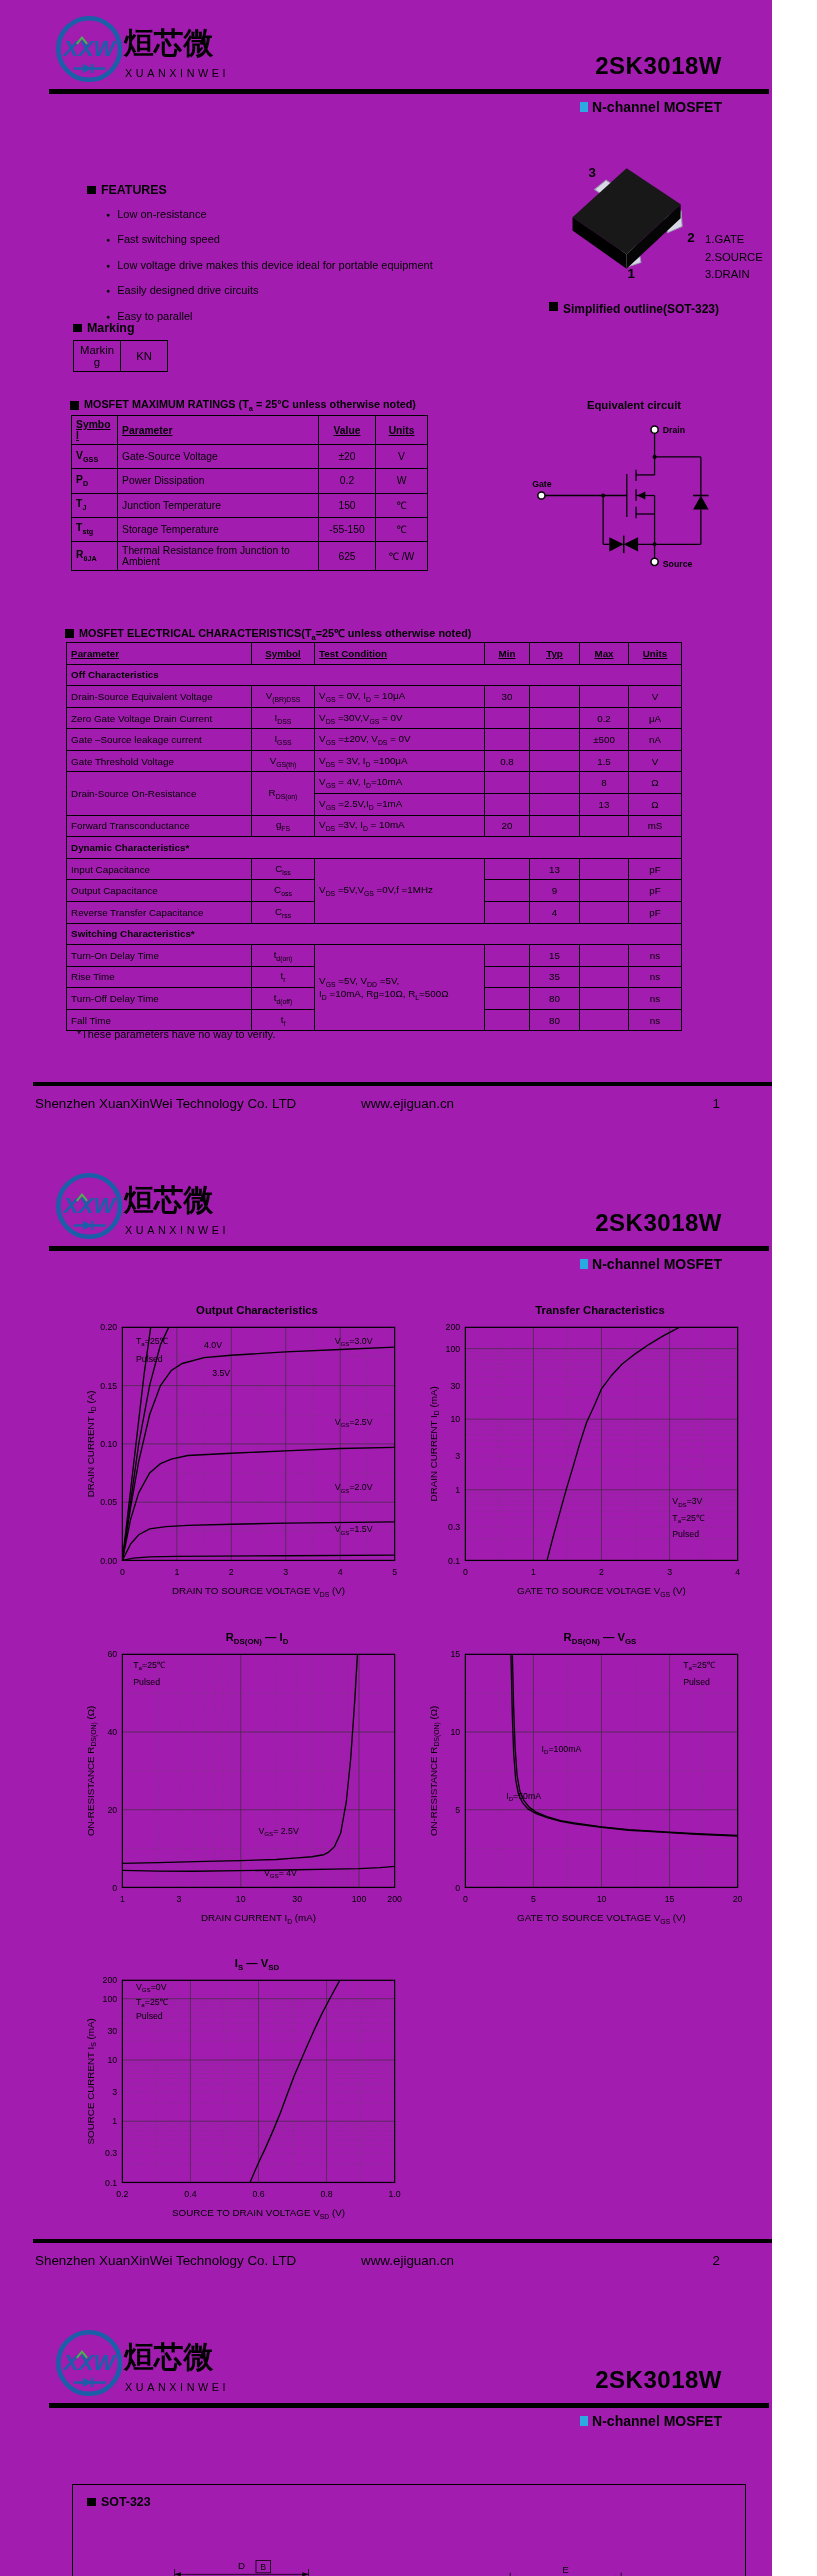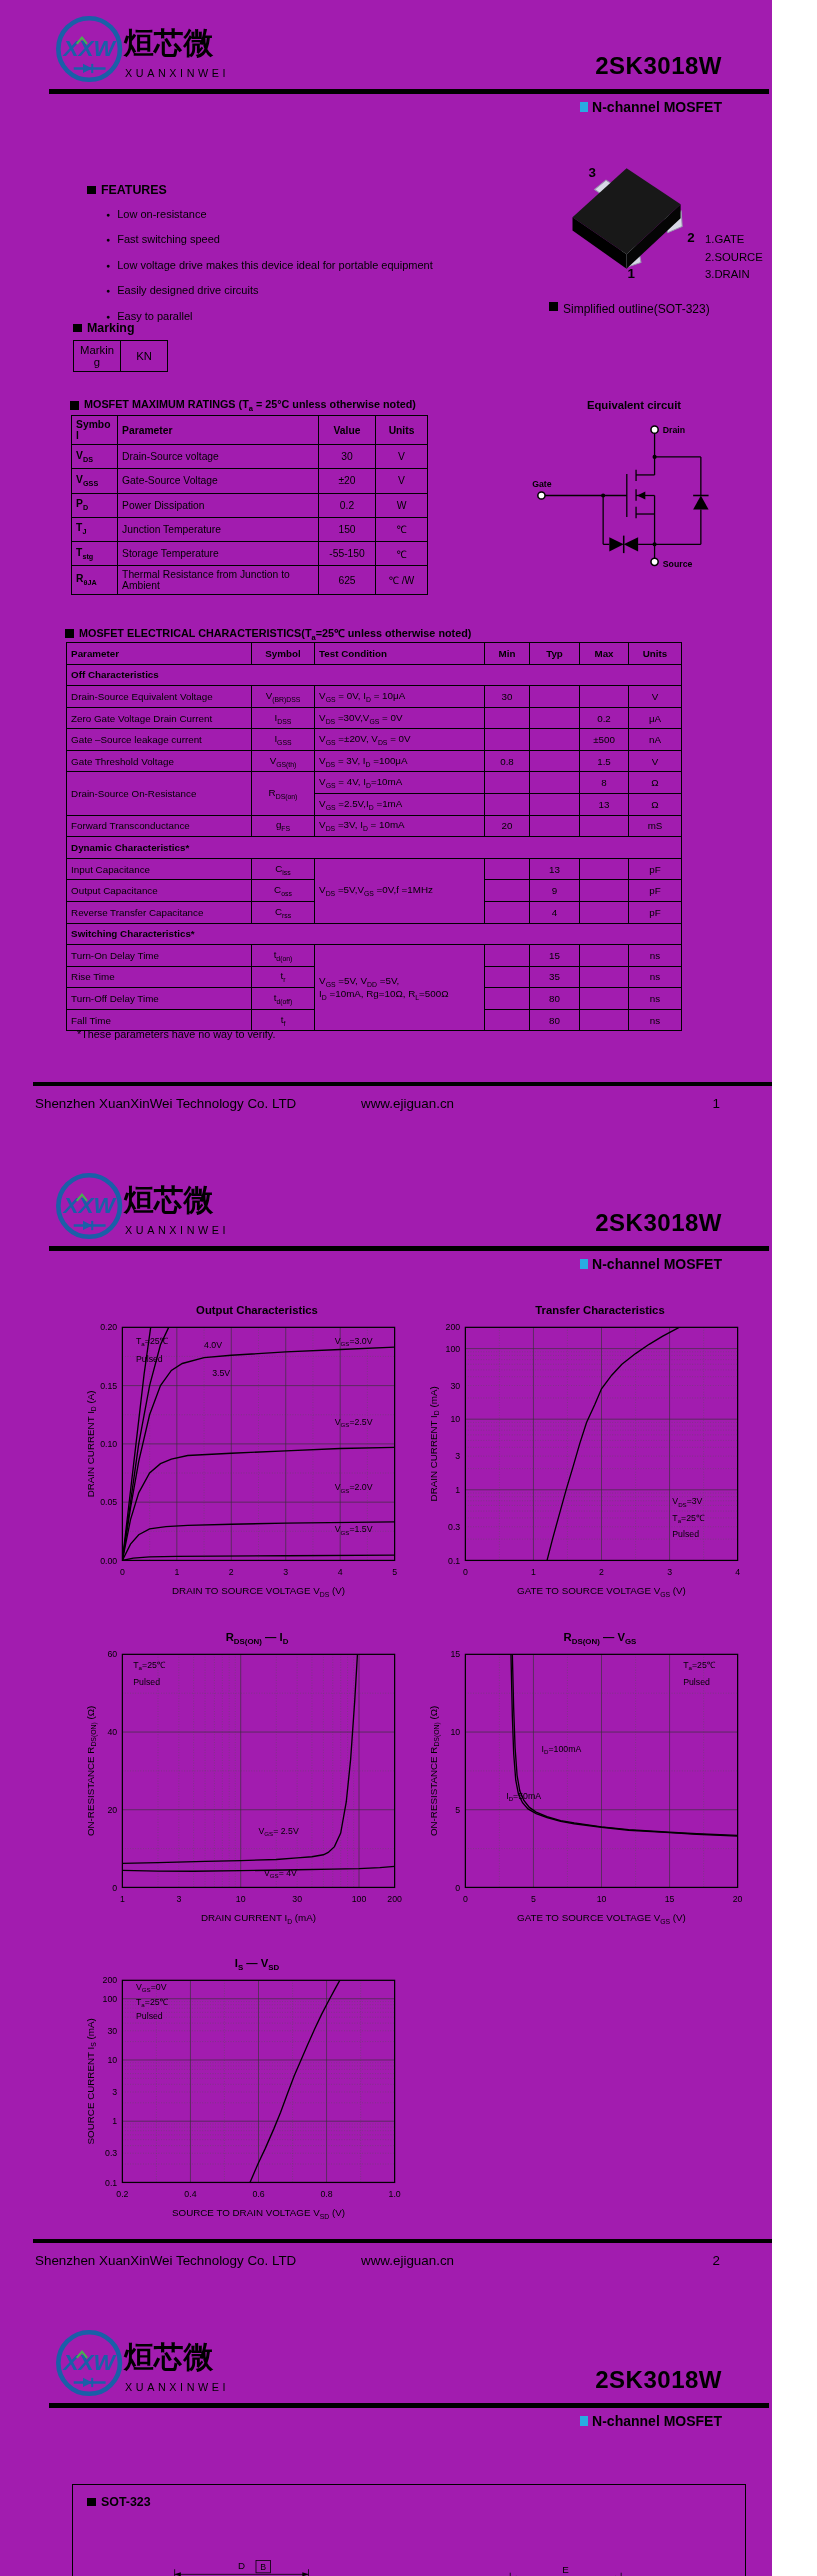--- a/index.html
+++ b/index.html
@@ -11,25 +11,25 @@
   .sect{font-weight:bold;font-size:12.4px;display:flex;align-items:center;}
   .sect.small{font-size:10.8px;}
   .partnum{font-weight:bold;font-size:24px;letter-spacing:0.5px;}
   .hrule{background:#000;height:5.2px;}
   .frule{background:#000;height:3.6px;}
   .subtitle{display:flex;align-items:center;font-weight:bold;font-size:14px;}
   .feat{list-style:none;margin:0;padding:0;font-size:11px;}
   .feat li{margin:0 0 13.4px 0;}
   .feat li::before{content:"\25CF";font-size:6.7px;vertical-align:1px;margin-right:7.2px;}
   .pinlist div{font-size:11.3px;line-height:17.5px;}
-  .caption{font-weight:normal;font-size:12px;display:flex;align-items:flex-start;}
+  .caption{font-weight:bold;font-size:12px;display:flex;align-items:flex-start;}
   table.dt{border-collapse:collapse;table-layout:fixed;}
   .dt td{border:1px solid #000;font-size:10.3px;text-align:center;padding:3.1px 4.1px;vertical-align:middle;word-wrap:break-word;}
   .dt td.pl{text-align:left;}
-  .dt td.hdr{font-weight:bold;}
+  .dt td.hdr{font-weight:bold;text-decoration:underline;}
   .dt td.b{font-weight:bold;}
   .dt td.sec{font-weight:bold;text-align:left;}
   .dt td.mid{vertical-align:middle;}
   .marking td{height:20.6px;font-size:11.3px;}
   .maxr td{height:17px;}
   .elec td{font-size:9.8px;padding:3.6px 4.1px;height:13.4px;}
   sub{font-size:70%;}
   .ctitle{position:absolute;width:330px;text-align:center;font-weight:bold;font-size:11.3px;padding-left:30px;box-sizing:border-box;}
   .footer-co,.footer-url,.footer-pg{font-size:13.4px;}
   svg text{font-family:"Liberation Sans",sans-serif;}
@@ -117,26 +117,20 @@
         <col style="width:201px">
         <col style="width:57px">
         <col style="width:52px">
       </colgroup>
   <tbody>
         <tr>
           <td class="hdr pl">Symbol</td>
           <td class="hdr pl">Parameter</td>
           <td class="hdr">Value</td>
           <td class="hdr">Units</td>
-        </tr>
-        <tr>
-          <td class="pl b">V<sub>DS</sub></td>
-          <td class="pl">Drain-Source voltage</td>
-          <td>30</td>
-          <td>V</td>
         </tr>
         <tr>
           <td class="pl b">V<sub>GSS</sub></td>
           <td class="pl">Gate-Source Voltage</td>
           <td>±20</td>
           <td>V</td>
         </tr>
         <tr>
           <td class="pl b">P<sub>D</sub></td>
           <td class="pl">Power Dissipation</td>

